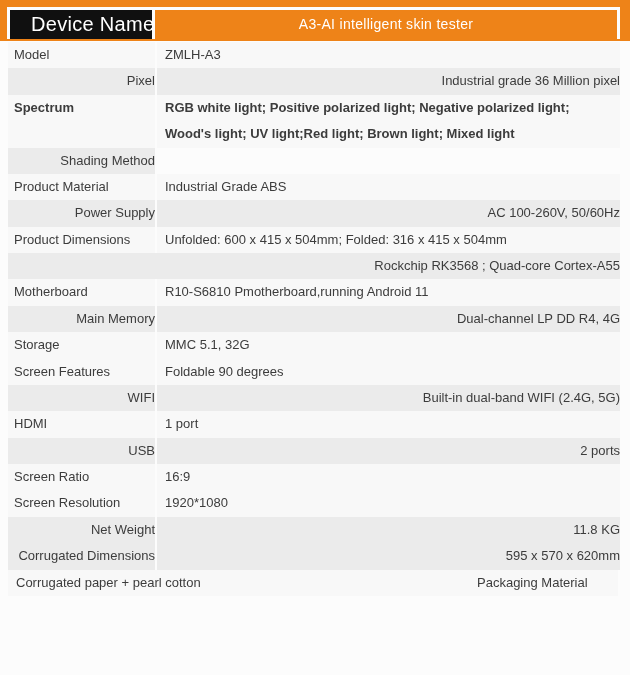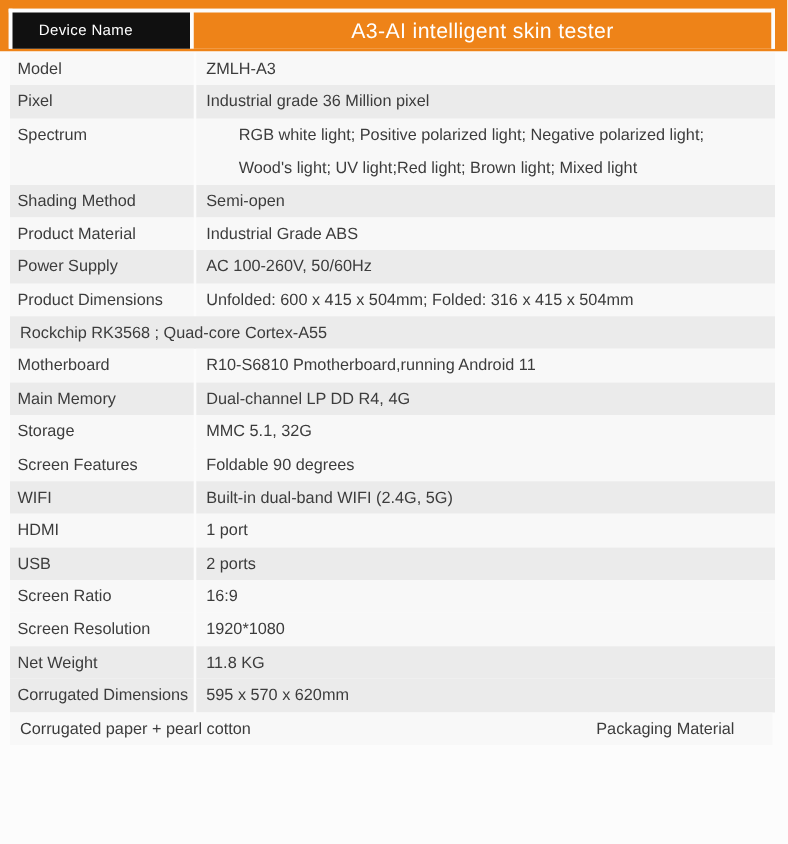--- a/index.html
+++ b/index.html
@@ -30,67 +30,67 @@
     height:32px;
     border:3px solid var(--page-bg);
     border-bottom:none;
     background:var(--page-bg);
   }
   .device-name-cell{
     width:142px;
     flex:0 0 142px;
     background:var(--header-black);
     color:var(--header-text);
-    font-size:12px;
+    font-size:20px;
     line-height:29px;
     padding-left:21px;
     letter-spacing:0.3px;
     white-space:nowrap;
   }
   .title-cell{
     flex:1;
     margin-left:3px;
     background:var(--orange);
     color:var(--header-text);
-    font-size:17px;
+    font-size:14px;
     line-height:29px;
     text-align:center;
     letter-spacing:0.3px;
     white-space:nowrap;
   }
   
   .spec-table{
     margin:1px 10px 0 8px;
     width:612px;
   }
   .row{
     display:flex;
     height:26.38px;
   }
-  .row.multiline{height:52.76px;}
+  .row.multiline{height:52.76px;font-weight:bold;}
   .row.light .cell{background:var(--row-light);}
-  .row.dark .cell{background:var(--row-dark);}
+  .row.dark .cell{background:var(--row-dark);text-align:right;}
   .cell{
     font-size:13px;
     line-height:26.38px;
     white-space:nowrap;
     overflow:hidden;
   }
   .cell.label{
     flex:0 0 147px;
     width:147px;
     padding-left:6px;
     margin-right:2px;
   }
   .cell.value{
     flex:1;
     padding-left:8px;
   }
   .row.multiline .cell{line-height:26.38px;}
-  .value-line{line-height:26.38px;white-space:nowrap;margin-left:26px;}
+  .value-line{line-height:26.38px;white-space:nowrap;}
 </style>
 </head>
 <body>
 
 <div class="header-band">
   <div class="header-inner">
     <div class="device-name-cell">Device Name</div>
     <div class="title-cell">A3-AI intelligent skin tester</div>
   </div>
 </div>
@@ -106,21 +106,20 @@
     </div>
     <div class="row light multiline">
       <div class="cell label">Spectrum</div>
       <div class="cell value">
         <div class="value-line">RGB white light; Positive polarized light; Negative polarized light;</div>
         <div class="value-line">Wood's light; UV light;Red light; Brown light; Mixed light</div>
       </div>
     </div>
     <div class="row dark">
       <div class="cell label">Shading Method</div>
-      <div class="cell value">Semi-open</div>
     </div>
     <div class="row light">
       <div class="cell label">Product Material</div>
       <div class="cell value">Industrial Grade ABS</div>
     </div>
     <div class="row dark">
       <div class="cell label">Power Supply</div>
       <div class="cell value">AC 100-260V, 50/60Hz</div>
     </div>
     <div class="row light">

